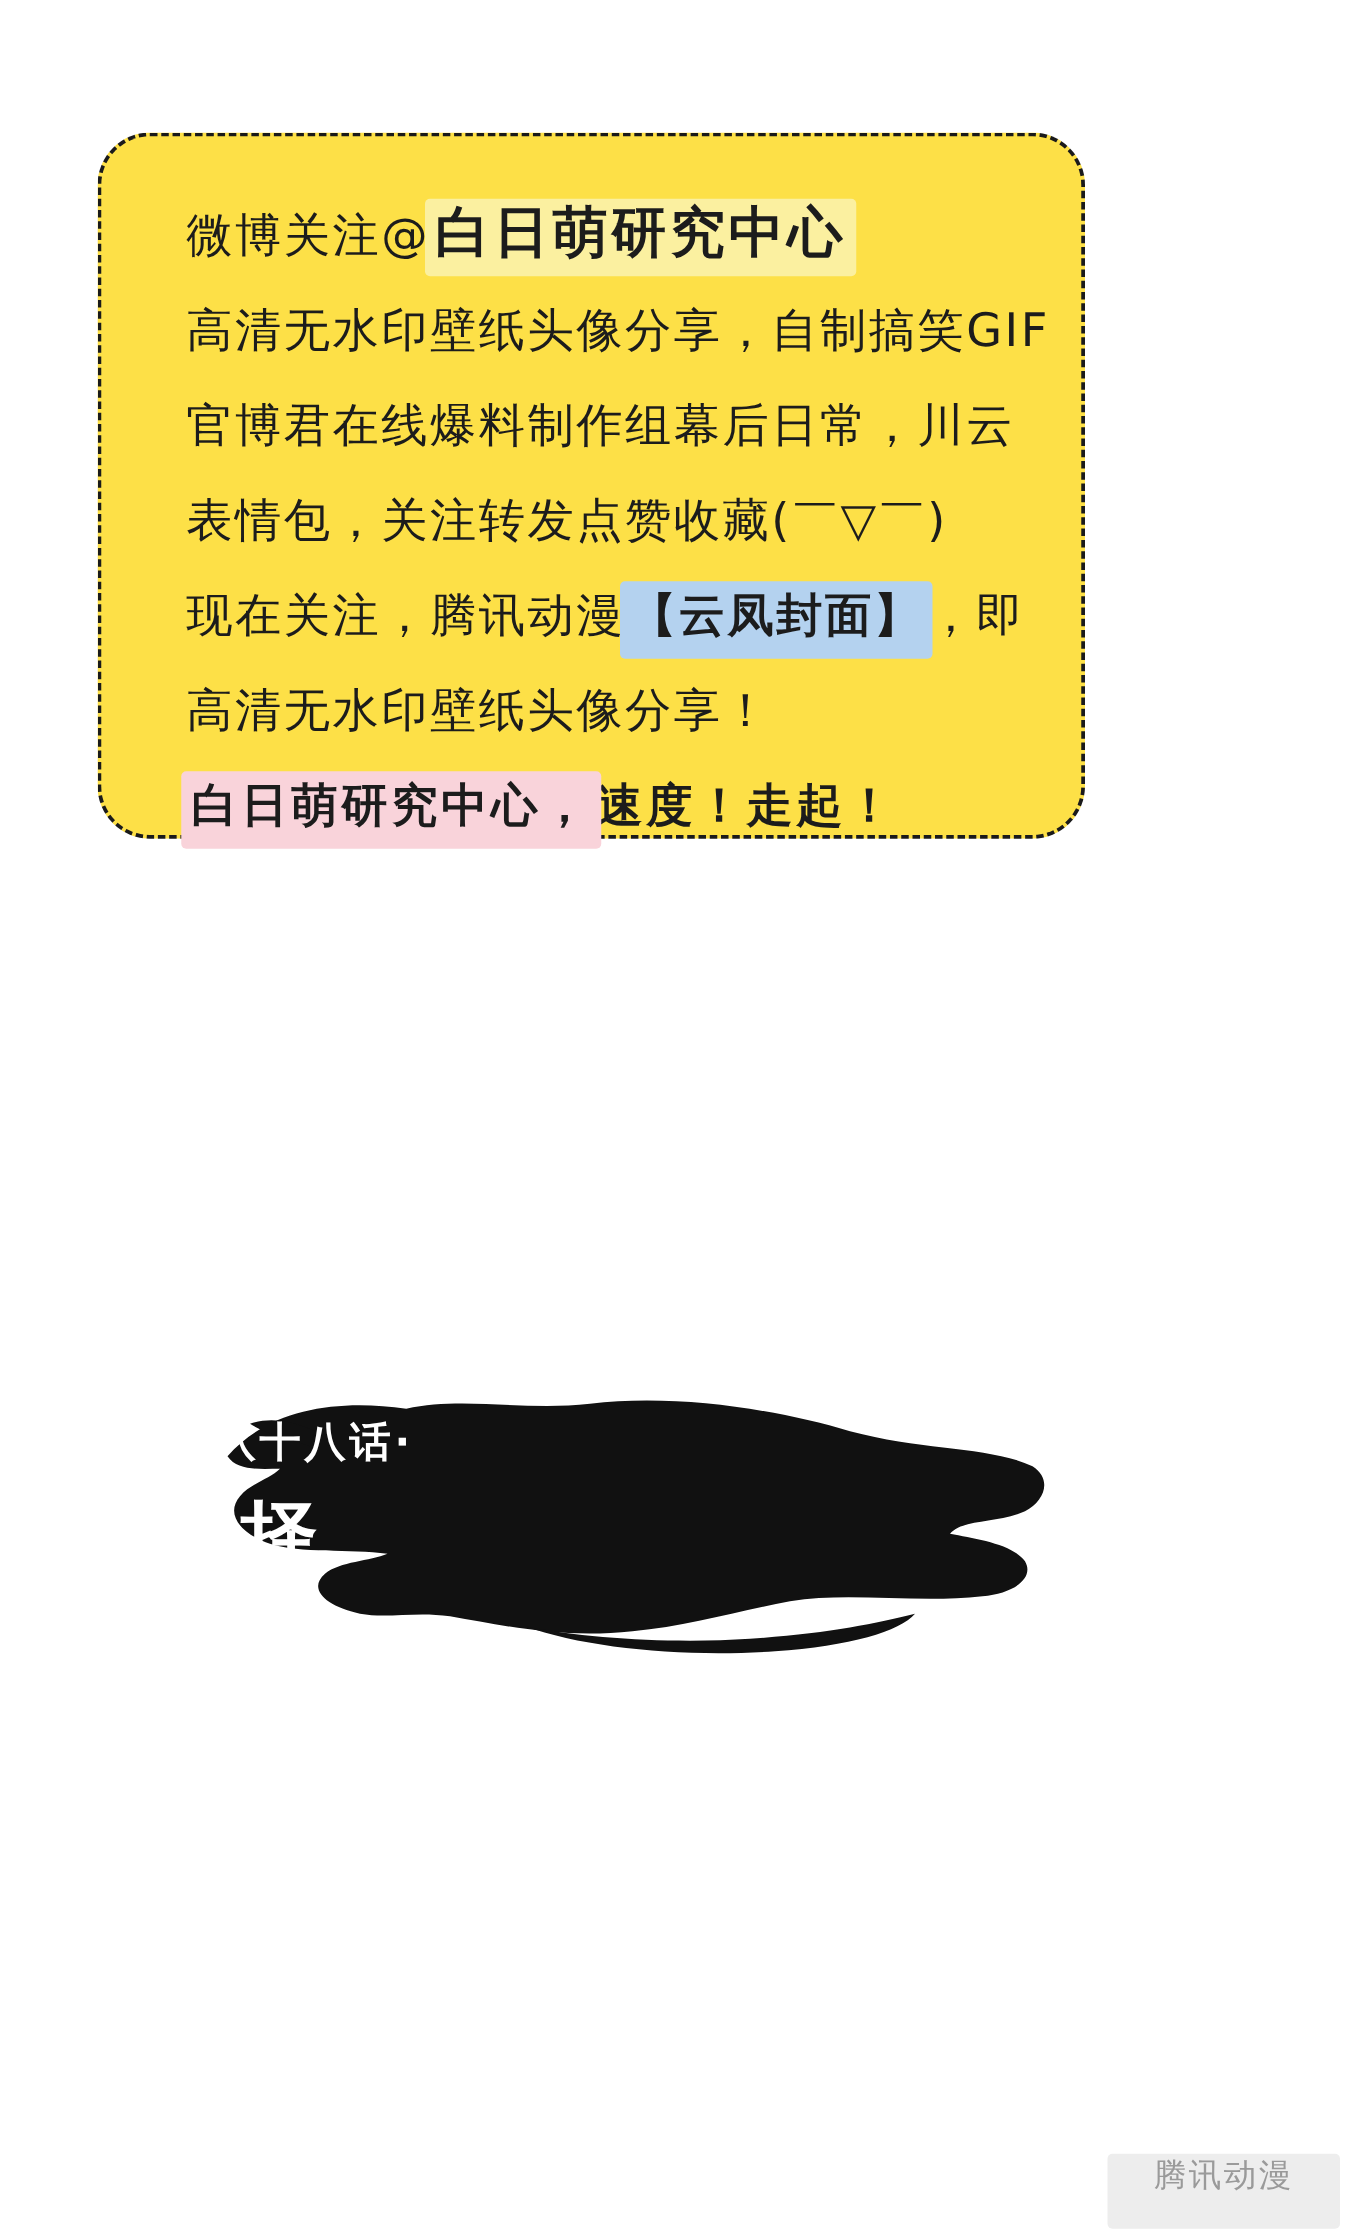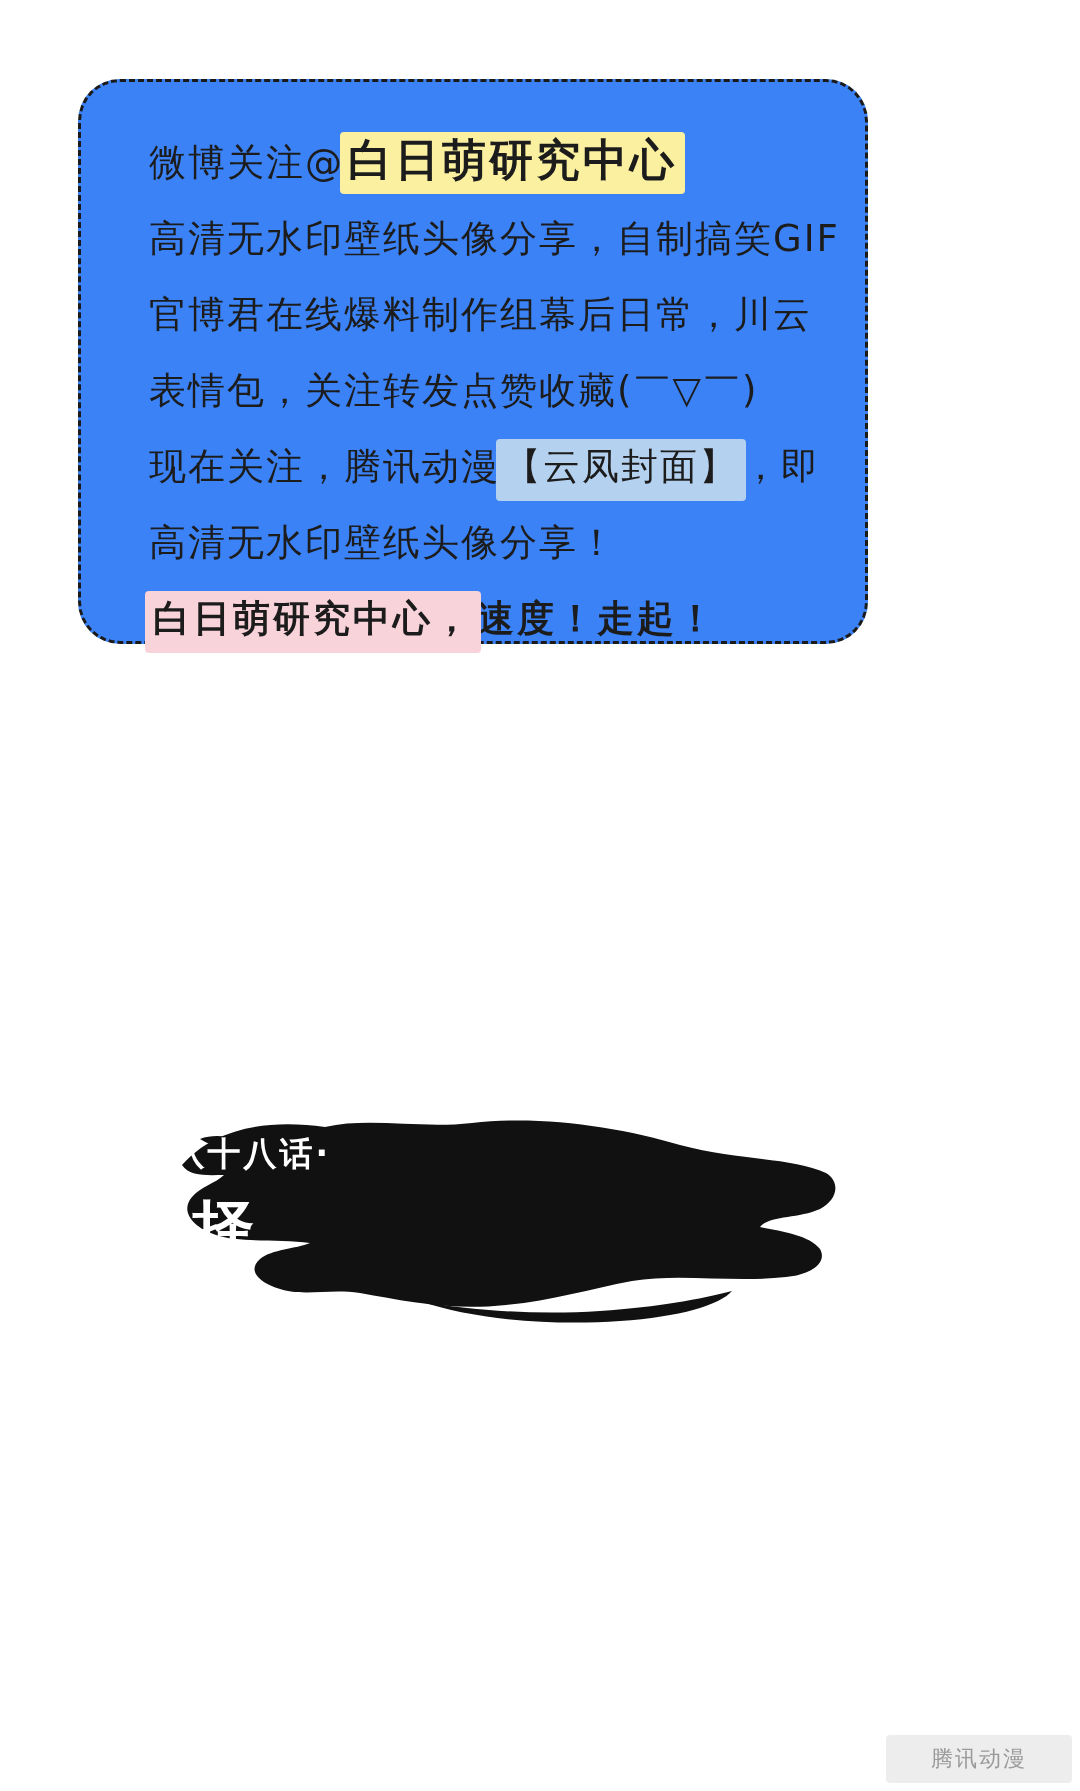--- a/index.html
+++ b/index.html
@@ -12,27 +12,27 @@
     height: 1791px;
     position: relative;
     font-family: "Liberation Sans", sans-serif;
     overflow: hidden;
   }
 
   
   .notice-card {
     position: absolute;
     left: 78px;
-    top: 79px;
+    top: 106px;
     width: 790px;
     height: 565px;
     box-sizing: border-box;
     border: 3px dashed #1a1a1a;
     border-radius: 42px;
-    background: #3b82f6;
+    background: #fde047;
   }
 
   .notice-body {
     position: absolute;
     left: 68px;
     top: 40px;
     right: 40px;
   }
 
   .notice-line {
@@ -68,21 +68,21 @@
   .big-handle {
     font-size: 44px;
     font-weight: bold;
     letter-spacing: 3px;
   }
   .bold-line {
     font-weight: bold;
     letter-spacing: 3px;
   }
   .tag-blue {
-    font-weight: normal;
+    font-weight: bold;
   }
 
   
   .title-block {
     position: absolute;
     left: 120px;
     top: 1105px;
     width: 730px;
     height: 225px;
   }
@@ -116,29 +116,29 @@
     line-height: 92px;
     margin-top: 8px;
   }
 
   
   .watermark {
     position: absolute;
     right: 8px;
     bottom: 8px;
     width: 186px;
-    height: 48px;
+    height: 60px;
     background: #ededed;
     border-radius: 4px;
     display: flex;
-    align-items: center;
+    align-items: flex-start;
     justify-content: center;
     color: #9a9a9a;
     font-family: "DejaVu Sans", sans-serif;
-    font-size: 22px;
+    font-size: 26px;
     letter-spacing: 2px;
   }
 </style>
 </head>
 <body>
 
 <div class="notice-card">
   <div class="notice-body">
 
     <div class="notice-line">

